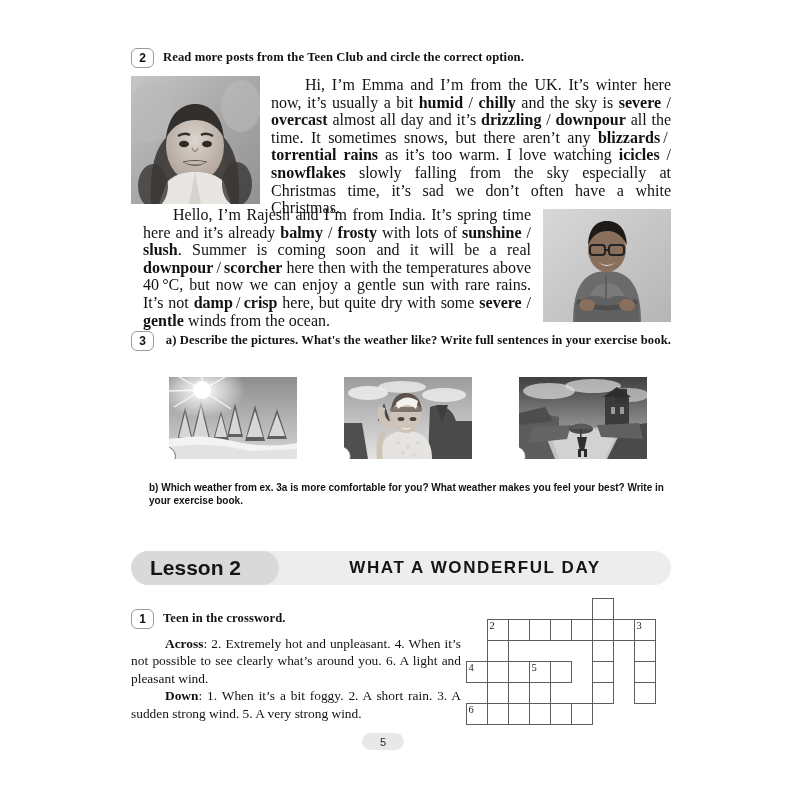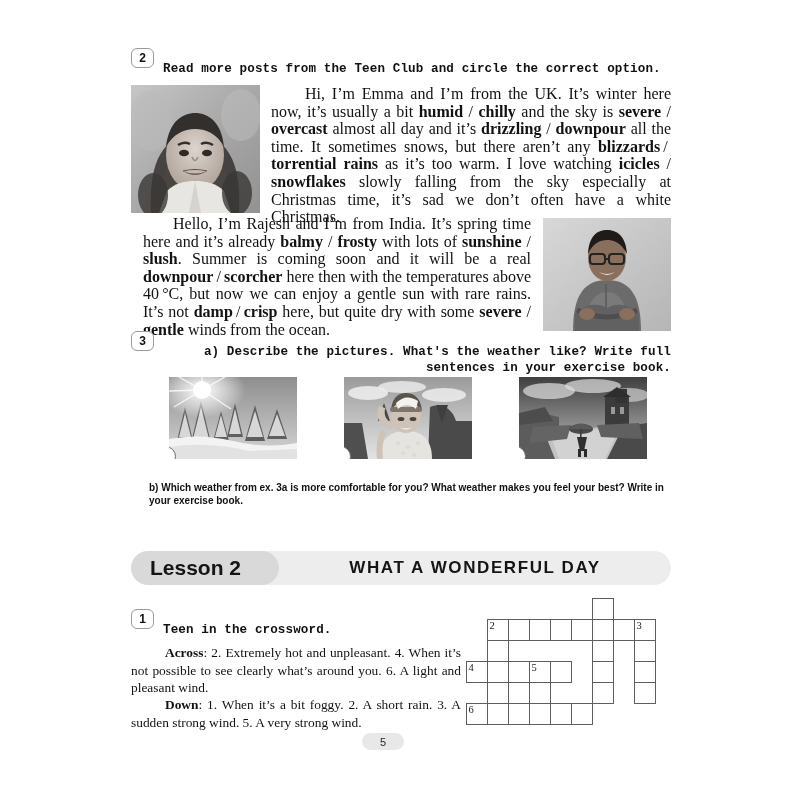--- a/index.html
+++ b/index.html
@@ -17,23 +17,23 @@
   .ex-badge{
     display:inline-flex;align-items:center;justify-content:center;
     width:21px;height:18px;
     border:1.3px solid #9a9a9a;border-radius:6px;
     font-family:"Liberation Sans", sans-serif;
     font-weight:bold;font-size:12px;color:#111;
     background:#fff;flex:none;
   }
   .ex-head{display:flex;align-items:flex-start;gap:9px;}
   .ex-title{
-    font-family:Liberation Mono, monospace;
+    font-family:Liberation Serif, serif;
     font-weight:bold;font-size:12.6px;line-height:1.28;
-    color:#111;letter-spacing:.1px;padding-top:1px;margin-top:12px;
+    color:#111;letter-spacing:.1px;padding-top:1px;
   }
 
   
   #ex2{position:absolute;left:131px;top:48px;width:540px;}
   #ex2-body{position:relative;margin-top:8px;height:258px;}
   .photo{
     background:#cfcfcf;
     background-repeat:no-repeat;
     overflow:hidden;position:absolute;
   }

